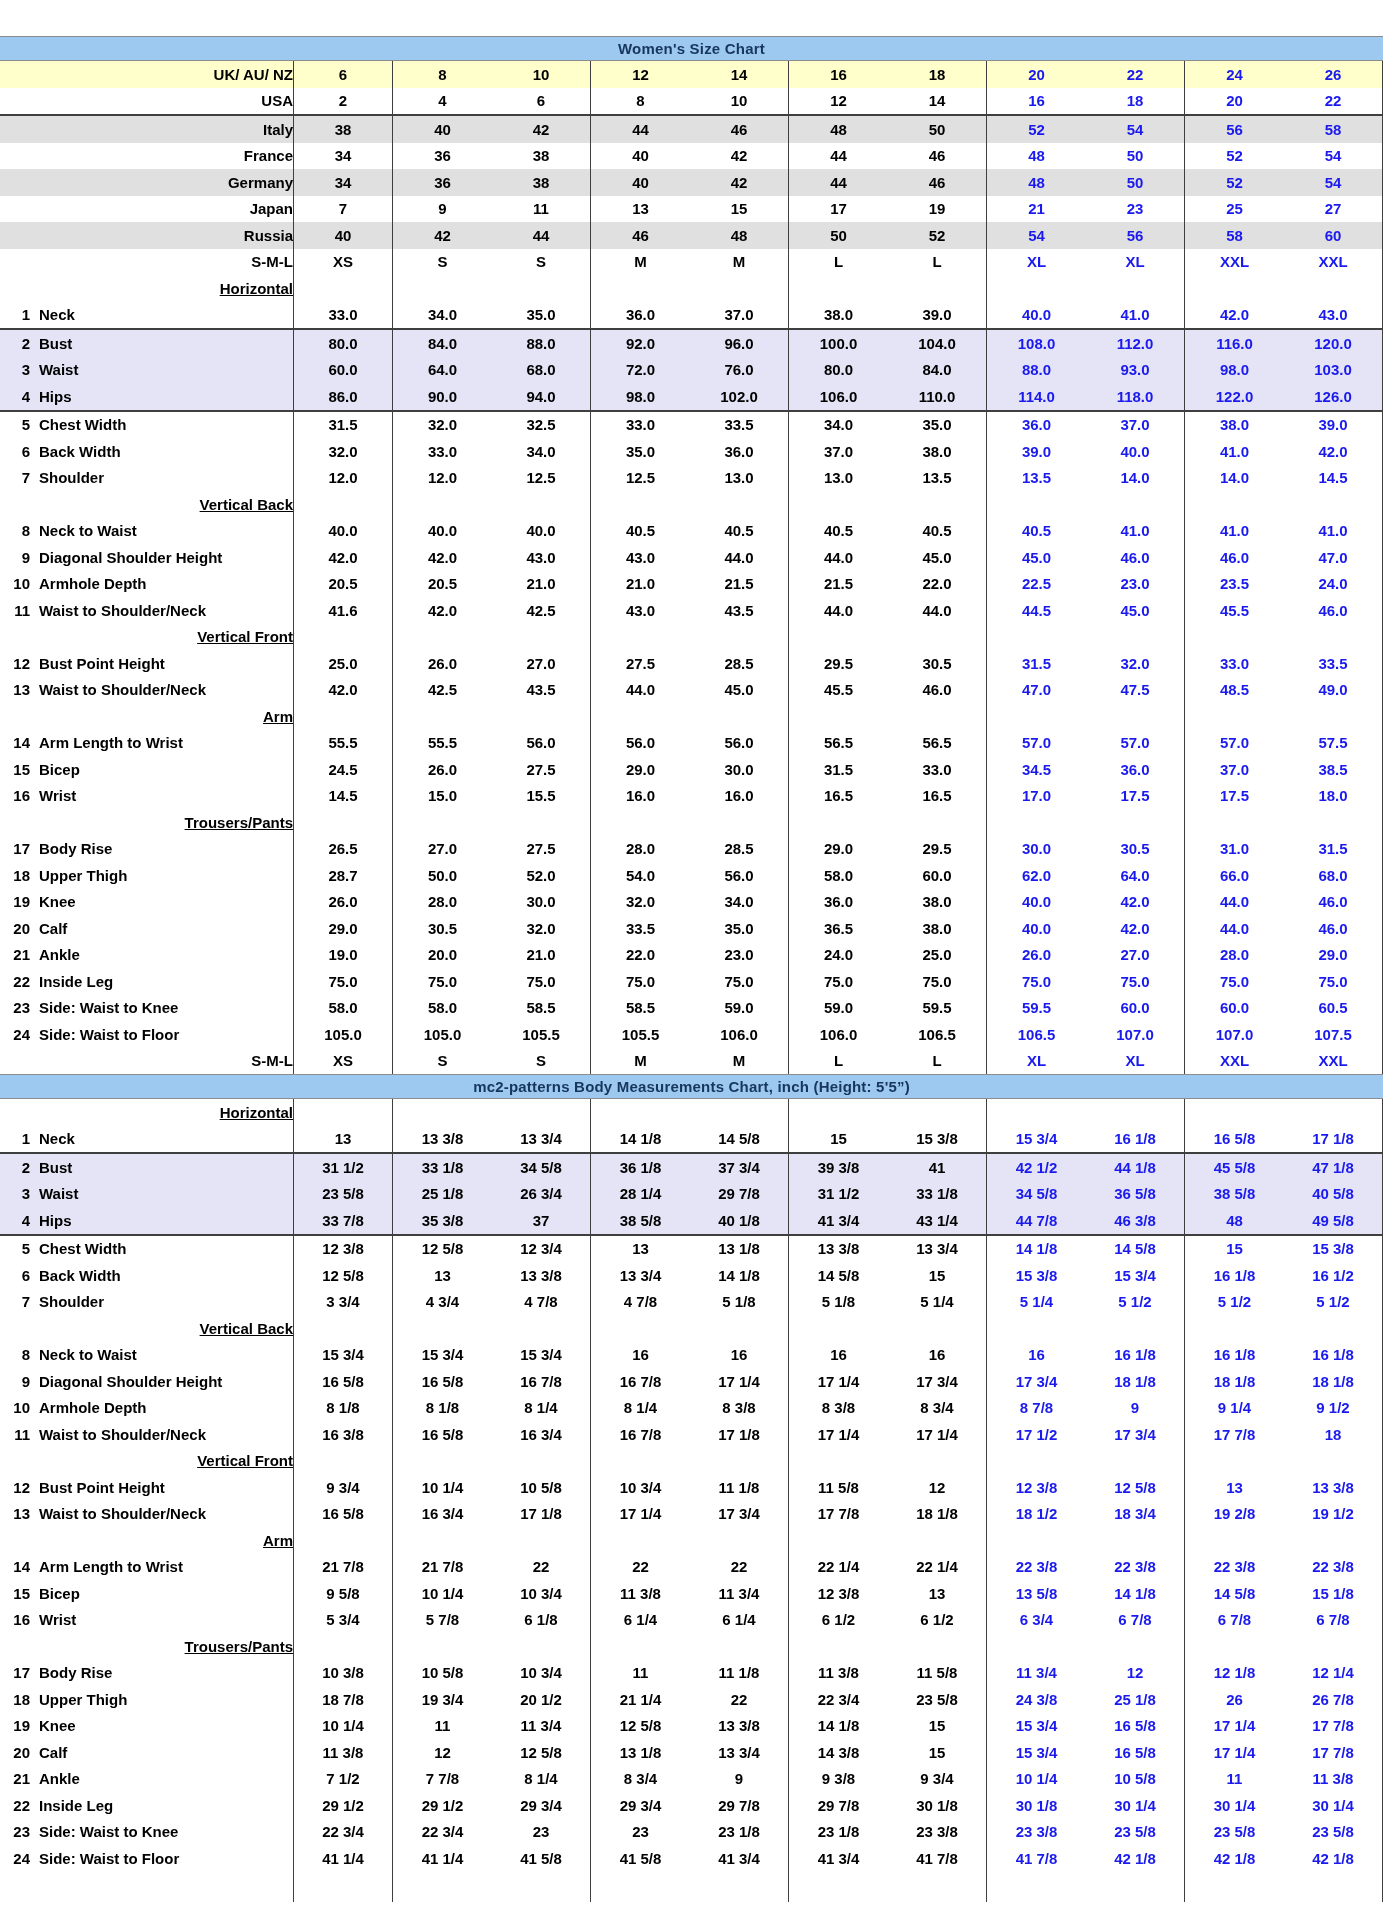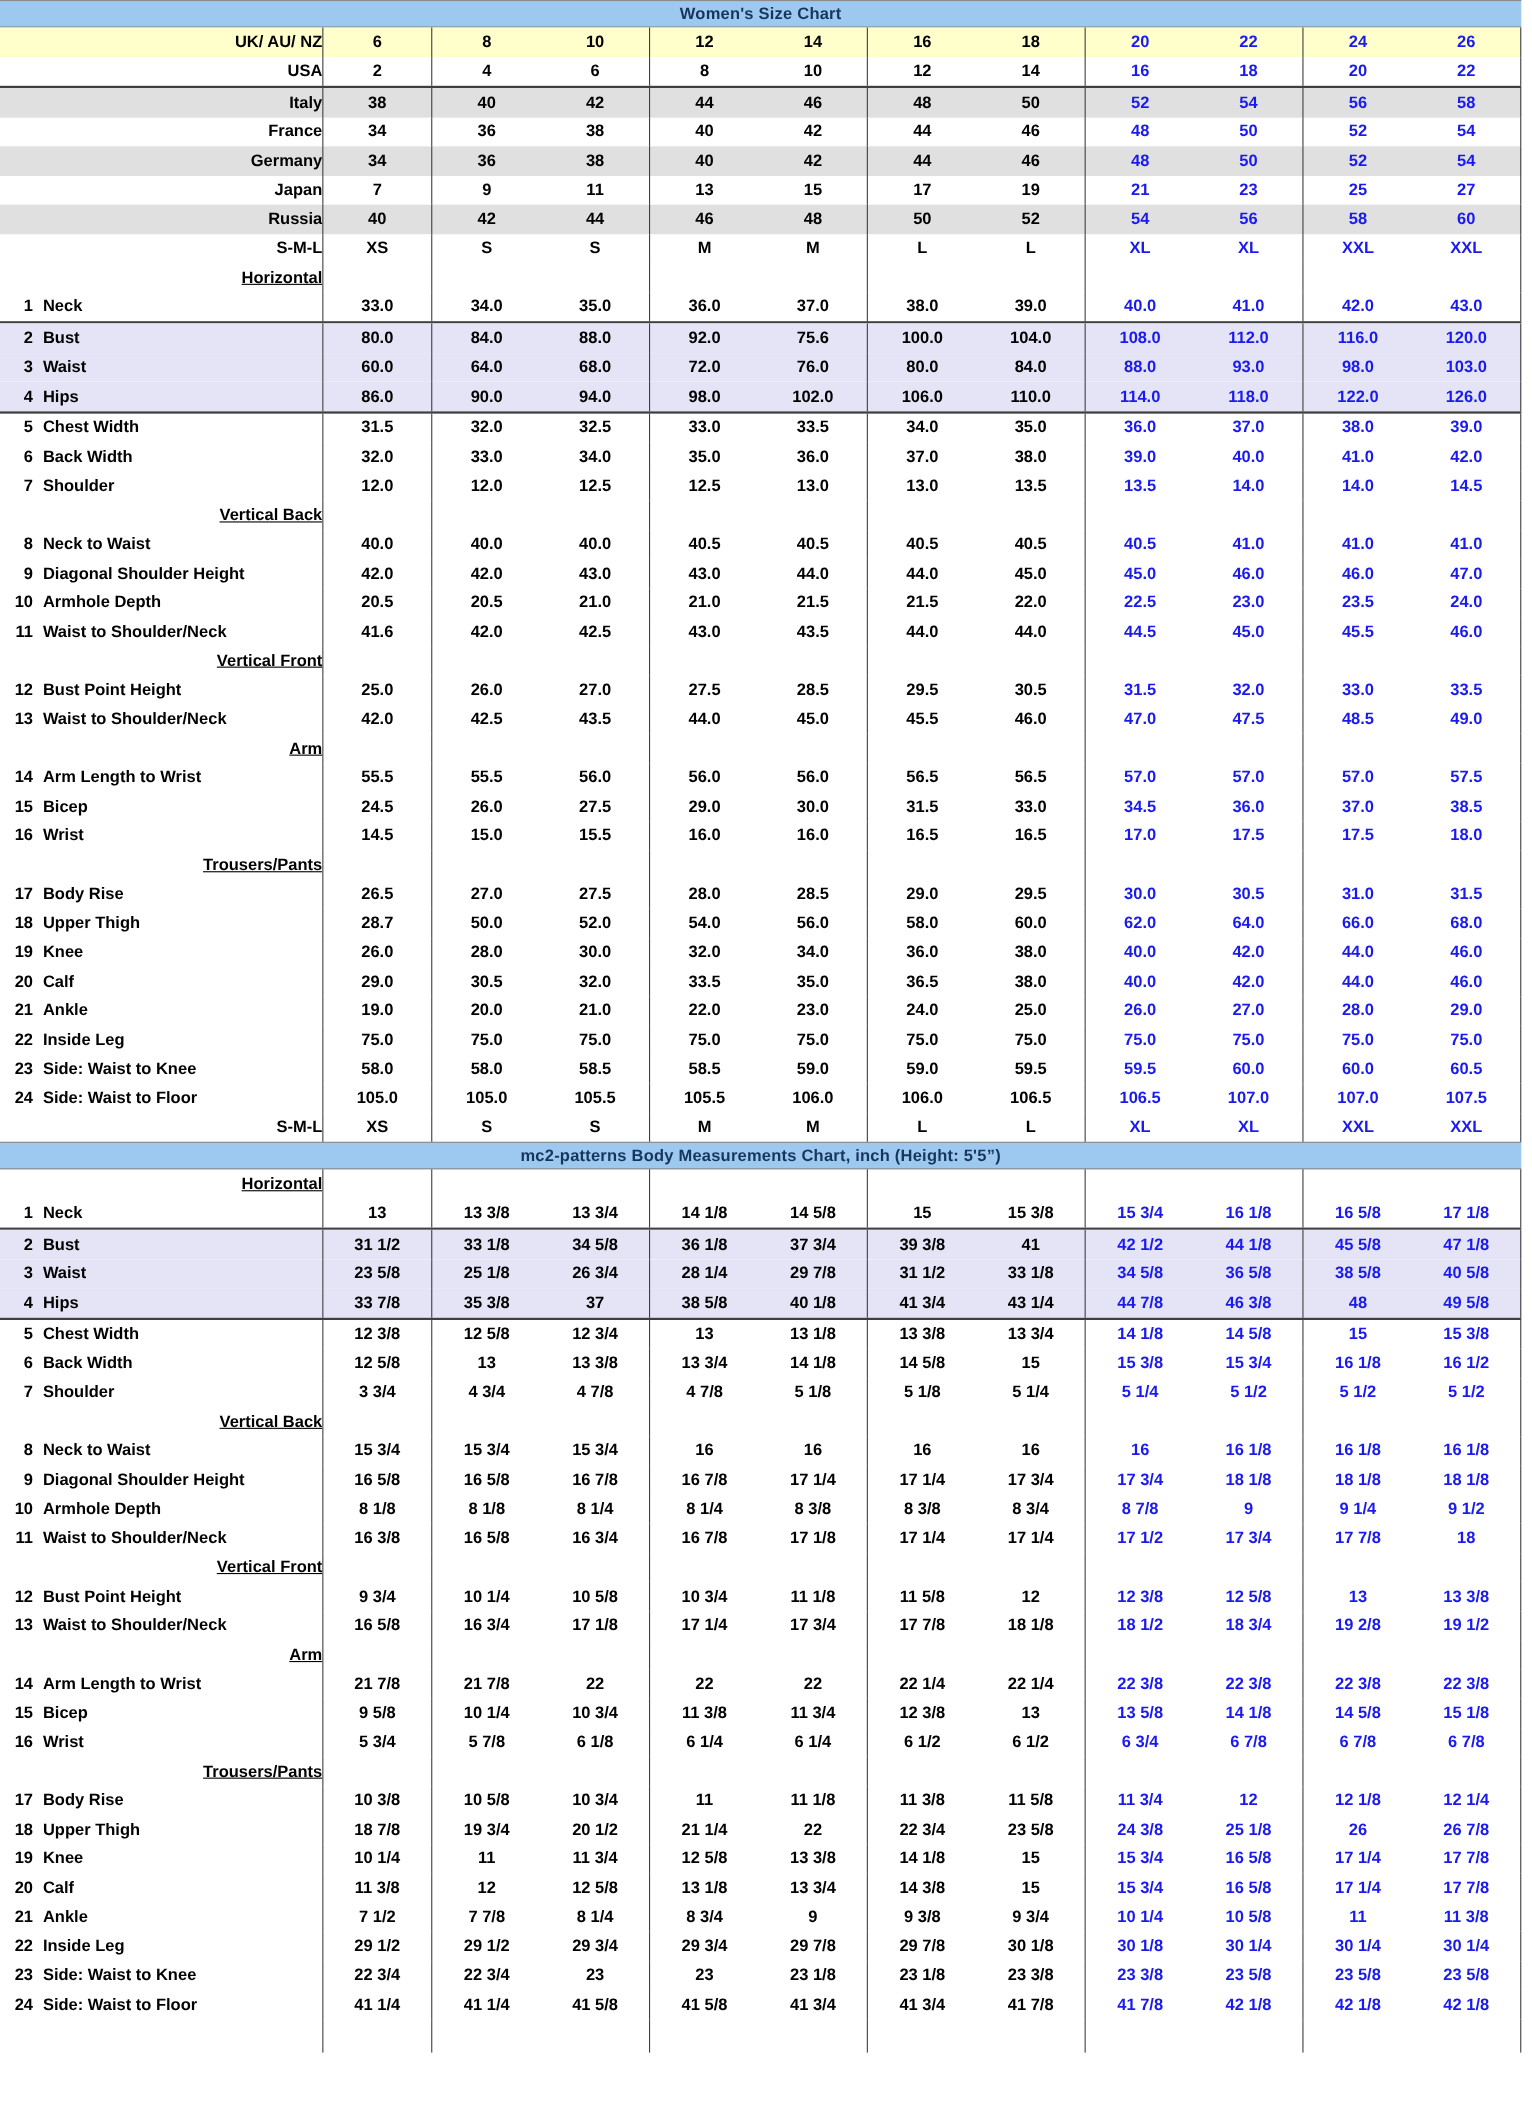--- a/index.html
+++ b/index.html
@@ -2,21 +2,21 @@
 <html><head>
 <meta charset="utf-8">
 <title>Women's Size Chart</title>
 <style>
   html,body{margin:0;padding:0;background:#ffffff;}
   body{
     width:1393px;min-height:1921px;
     font-family:"Liberation Sans",sans-serif;
     font-weight:bold;font-size:15px;color:#000;
   }
-  .sheet{width:1390px;}
+  .sheet{width:1390px;margin-top:36px;}
   
   .bar{
     width:1383px;height:23px;
     background:#9DC9F0;color:#17365D;
     border-top:1px solid #8C8C8C;border-bottom:1px solid #8C8C8C;
     display:flex;align-items:center;justify-content:center;
     letter-spacing:0.2px;
   }
   
   .row{
@@ -209,21 +209,21 @@
       </div>
       <div class="row bg-l">
         <div class="cell label bR left">
           <span class="rnum">2</span>
           <span class="rname">Bust</span>
         </div>
         <div class="cell val bR">80.0</div>
         <div class="cell val">84.0</div>
         <div class="cell val bR">88.0</div>
         <div class="cell val">92.0</div>
-        <div class="cell val bR">75.6</div>
+        <div class="cell val bR">96.0</div>
         <div class="cell val">100.0</div>
         <div class="cell val bR">104.0</div>
         <div class="cell val blue">108.0</div>
         <div class="cell val bR blue">112.0</div>
         <div class="cell val blue">116.0</div>
         <div class="cell val bR blue">120.0</div>
       </div>
       <div class="row bg-l">
         <div class="cell label bR left">
           <span class="rnum">3</span>

